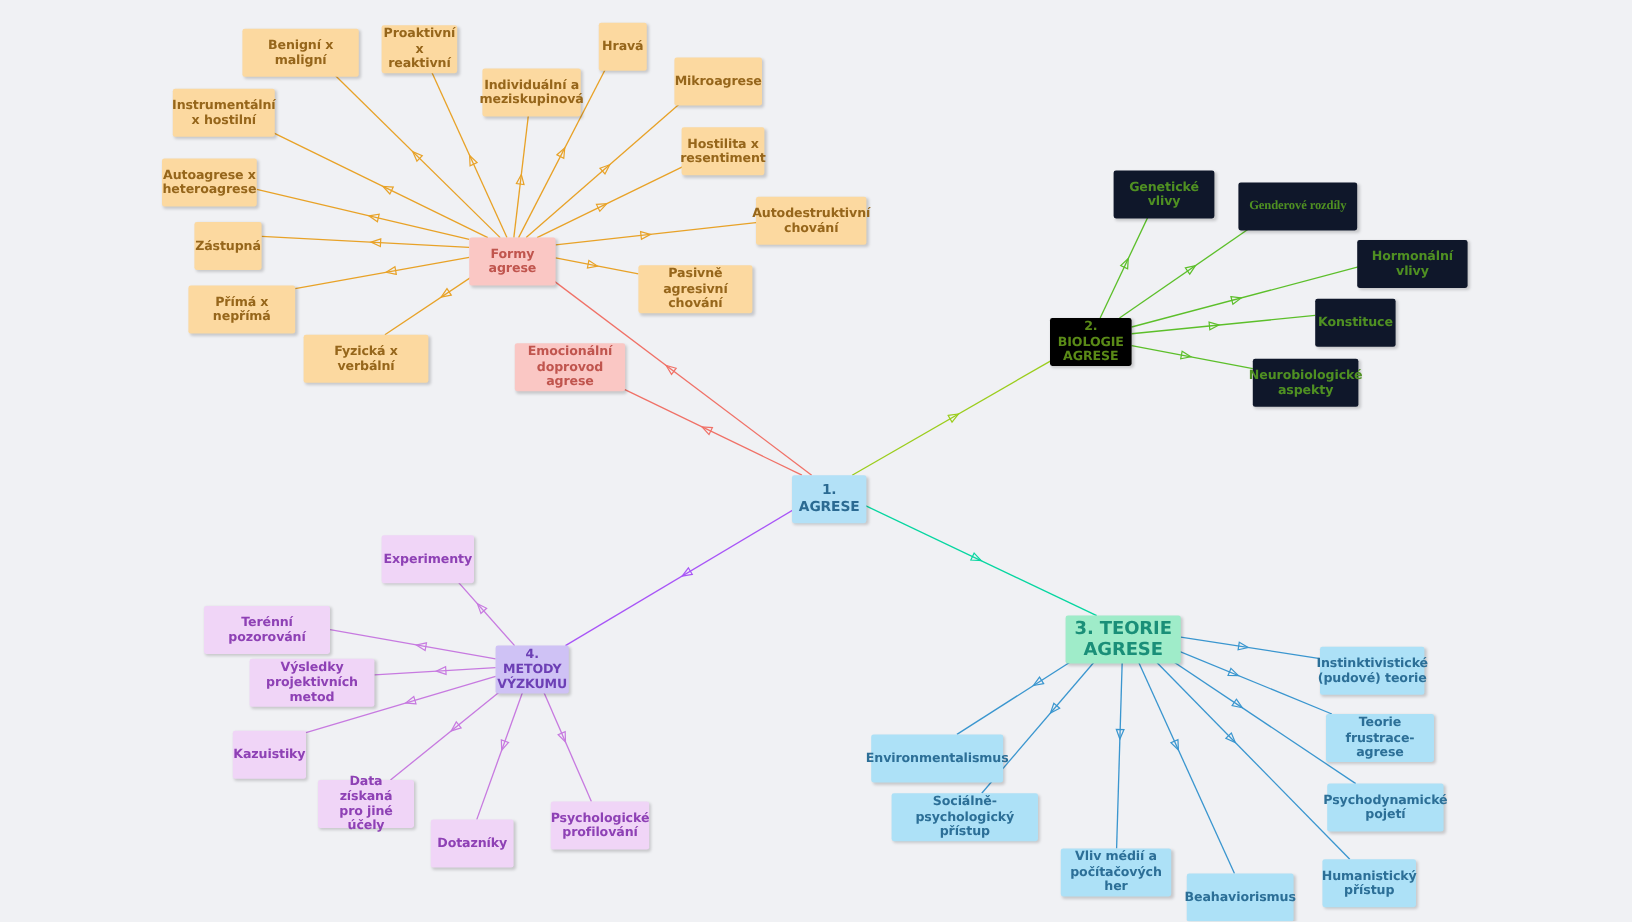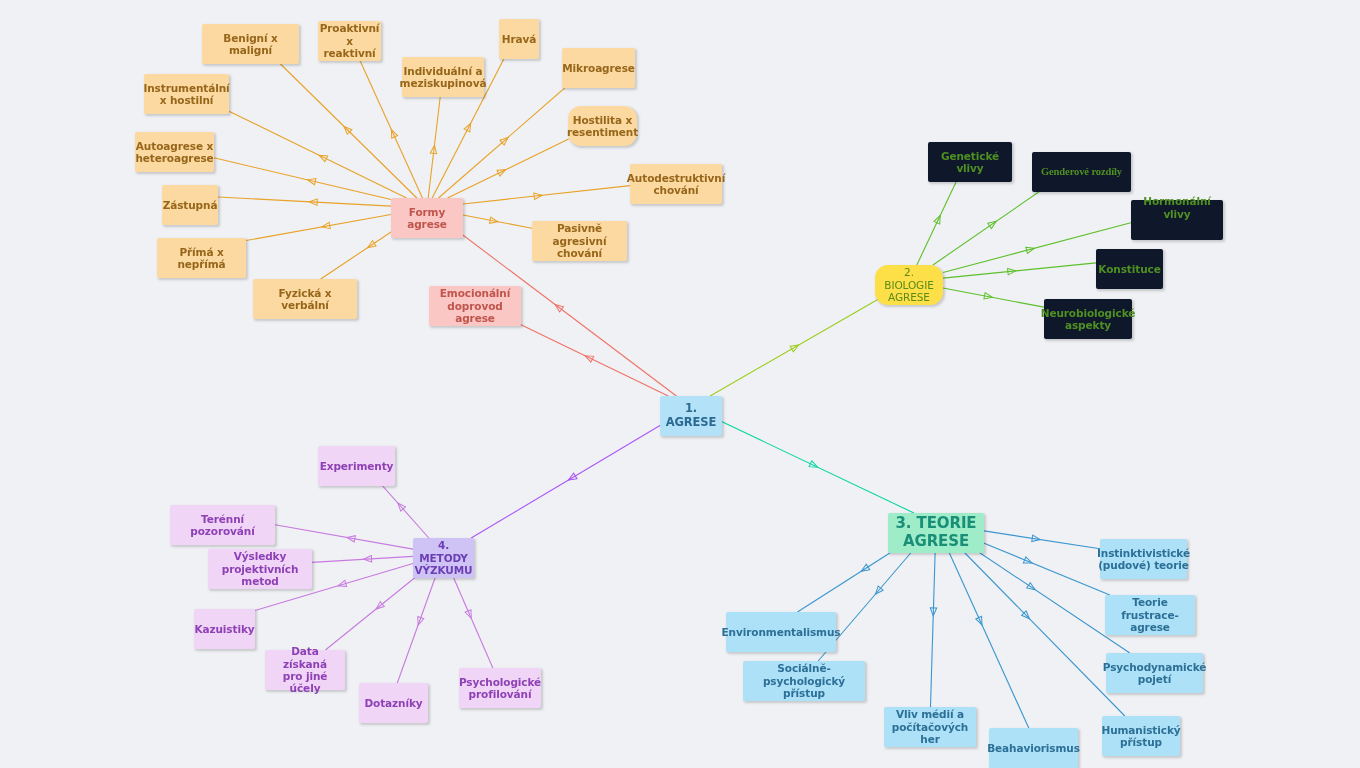--- a/index.html
+++ b/index.html
@@ -51,25 +51,24 @@
     font-weight: bold;
     font-size: 10.5px;
   }
   .n-red {
     background: #fac7c4;
     color: #c0554e;
     font-weight: bold;
     font-size: 10.5px;
   }
   .n-greenhub {
-    background: #fde047;
+    background: #000000;
     color: #5a8a17;
-    font-weight: normal;
-    font-size: 10.5px;
-    border-radius: 13px;
+    font-weight: bold;
+    font-size: 10.5px;
   }
   .n-green {
     background: #0f172a;
     color: #4f9022;
     font-weight: bold;
     font-size: 10.5px;
   }
   .n-tealhub {
     background: #9fecc9;
     color: #1a8f78;
@@ -182,38 +181,38 @@
       <div class="node n-red" style="left: 391px; top: 198px; width: 72px; height: 20px;"><span>Formy agrese</span></div>
       <div class="node n-orange" style="left: 202px; top: 24px; width: 97px; height: 21px;"><span>Benigní x maligní</span></div>
       <div class="node n-orange" style="left: 318px; top: 21px; width: 63px; height: 33px;"><span>Proaktivní
 x reaktivní</span></div>
       <div class="node n-orange" style="left: 499px; top: 19px; width: 40px; height: 21px;"><span>Hravá</span></div>
       <div class="node n-orange" style="left: 562px; top: 48px; width: 73px; height: 21px;"><span>Mikroagrese</span></div>
       <div class="node n-orange" style="left: 402px; top: 57px; width: 82px; height: 33px;"><span>Individuální a
 meziskupinová</span></div>
       <div class="node n-orange" style="left: 144px; top: 74px; width: 85px; height: 33px;"><span>Instrumentální
 x hostilní</span></div>
-      <div class="node n-orange" style="left: 568px; top: 106px; width: 69px; height: 33px; border-radius: 13px;"><span>Hostilita x
+      <div class="node n-orange" style="left: 568px; top: 106px; width: 69px; height: 33px;"><span>Hostilita x
 resentiment</span></div>
       <div class="node n-orange" style="left: 135px; top: 132px; width: 79px; height: 33px;"><span>Autoagrese x
 heteroagrese</span></div>
       <div class="node n-orange" style="left: 630px; top: 164px; width: 92px; height: 33px;"><span>Autodestruktivní
 chování</span></div>
       <div class="node n-orange" style="left: 162px; top: 185px; width: 56px; height: 21px;"><span>Zástupná</span></div>
       <div class="node n-orange" style="left: 532px; top: 221px; width: 95px; height: 33px;"><span>Pasivně agresivní
 chování</span></div>
       <div class="node n-orange" style="left: 157px; top: 238px; width: 89px; height: 21px;"><span>Přímá x nepřímá</span></div>
       <div class="node n-orange" style="left: 253px; top: 279px; width: 104px; height: 21px;"><span>Fyzická x verbální</span></div>
       <div class="node n-red" style="left: 429px; top: 286px; width: 92px; height: 33px;"><span>Emocionální
 doprovod agrese</span></div>
       <div class="node n-greenhub" style="left: 875px; top: 265px; width: 68px; height: 33px;"><span>2. BIOLOGIE
 AGRESE</span></div>
       <div class="node n-green" style="left: 928px; top: 142px; width: 84px; height: 21px;"><span>Genetické vlivy</span></div>
       <div class="node n-green" style="left: 1032px; top: 152px; width: 99px; height: 19px; font-family: Liberation Serif, serif;"><span>Genderové rozdíly</span></div>
-      <div class="node n-green" style="left: 1131px; top: 200px; width: 92px; height: 21px; align-items: flex-end;"><span>Hormonální vlivy</span></div>
+      <div class="node n-green" style="left: 1131px; top: 200px; width: 92px; height: 21px;"><span>Hormonální vlivy</span></div>
       <div class="node n-green" style="left: 1096px; top: 249px; width: 67px; height: 21px;"><span>Konstituce</span></div>
       <div class="node n-green" style="left: 1044px; top: 299px; width: 88px; height: 33px;"><span>Neurobiologické
 aspekty</span></div>
       <div class="node n-tealhub" style="left: 888px; top: 513px; width: 96px; height: 21px;"><span>3. TEORIE AGRESE</span></div>
       <div class="node n-blue" style="left: 1100px; top: 539px; width: 87px; height: 33px;"><span>Instinktivistické
 (pudové) teorie</span></div>
       <div class="node n-blue" style="left: 1105px; top: 595px; width: 90px; height: 33px;"><span>Teorie frustrace-
 agrese</span></div>
       <div class="node n-blue" style="left: 1106px; top: 653px; width: 97px; height: 33px;"><span>Psychodynamické
 pojetí</span></div>

